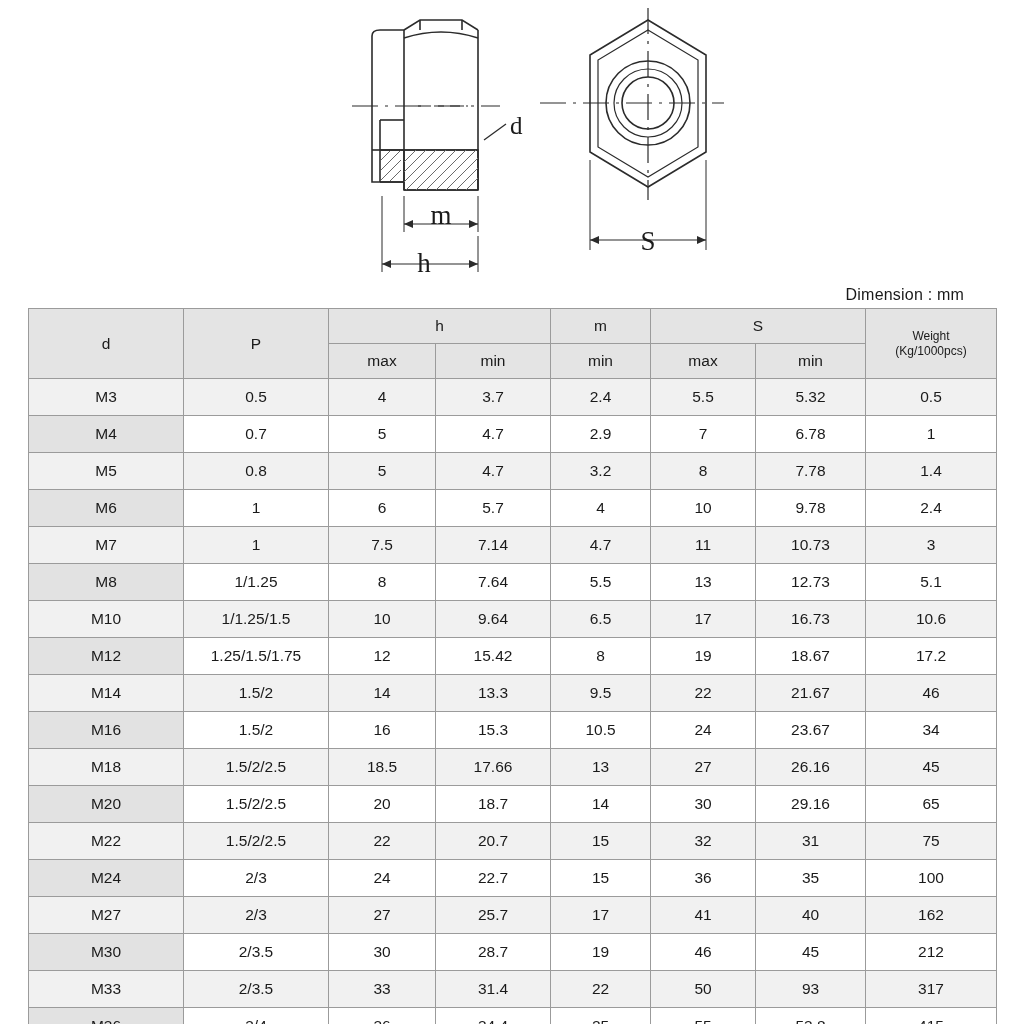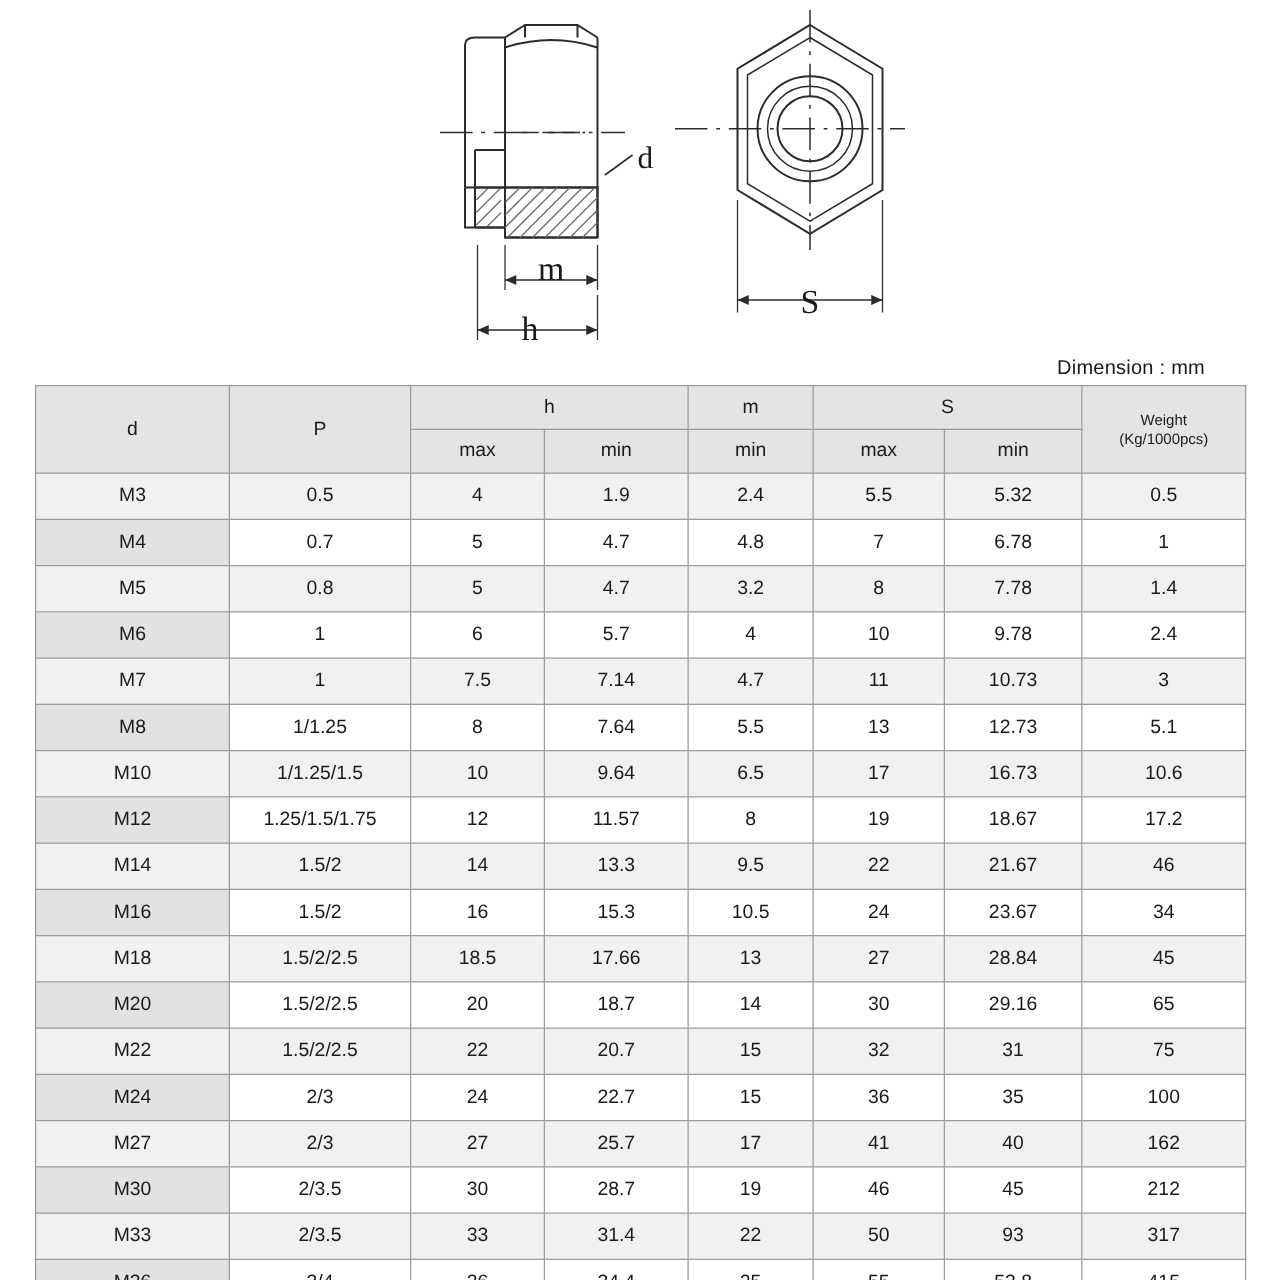--- a/index.html
+++ b/index.html
@@ -233,32 +233,32 @@
           <th>min</th>
           <th>max</th>
           <th>min</th>
         </tr>
       </thead>
       <tbody id="spec-body">
           <tr>
             <td class="col-d">M3</td>
             <td>0.5</td>
             <td>4</td>
-            <td>1.9</td>
+            <td>3.7</td>
             <td>2.4</td>
             <td>5.5</td>
             <td>5.32</td>
             <td>0.5</td>
           </tr>
           <tr>
             <td class="col-d">M4</td>
             <td>0.7</td>
             <td>5</td>
             <td>4.7</td>
-            <td>4.8</td>
+            <td>2.9</td>
             <td>7</td>
             <td>6.78</td>
             <td>1</td>
           </tr>
           <tr>
             <td class="col-d">M5</td>
             <td>0.8</td>
             <td>5</td>
             <td>4.7</td>
             <td>3.2</td>
@@ -303,21 +303,21 @@
             <td>9.64</td>
             <td>6.5</td>
             <td>17</td>
             <td>16.73</td>
             <td>10.6</td>
           </tr>
           <tr>
             <td class="col-d">M12</td>
             <td>1.25/1.5/1.75</td>
             <td>12</td>
-            <td>11.57</td>
+            <td>15.42</td>
             <td>8</td>
             <td>19</td>
             <td>18.67</td>
             <td>17.2</td>
           </tr>
           <tr>
             <td class="col-d">M14</td>
             <td>1.5/2</td>
             <td>14</td>
             <td>13.3</td>
@@ -336,21 +336,21 @@
             <td>23.67</td>
             <td>34</td>
           </tr>
           <tr>
             <td class="col-d">M18</td>
             <td>1.5/2/2.5</td>
             <td>18.5</td>
             <td>17.66</td>
             <td>13</td>
             <td>27</td>
-            <td>28.84</td>
+            <td>26.16</td>
             <td>45</td>
           </tr>
           <tr>
             <td class="col-d">M20</td>
             <td>1.5/2/2.5</td>
             <td>20</td>
             <td>18.7</td>
             <td>14</td>
             <td>30</td>
             <td>29.16</td>

